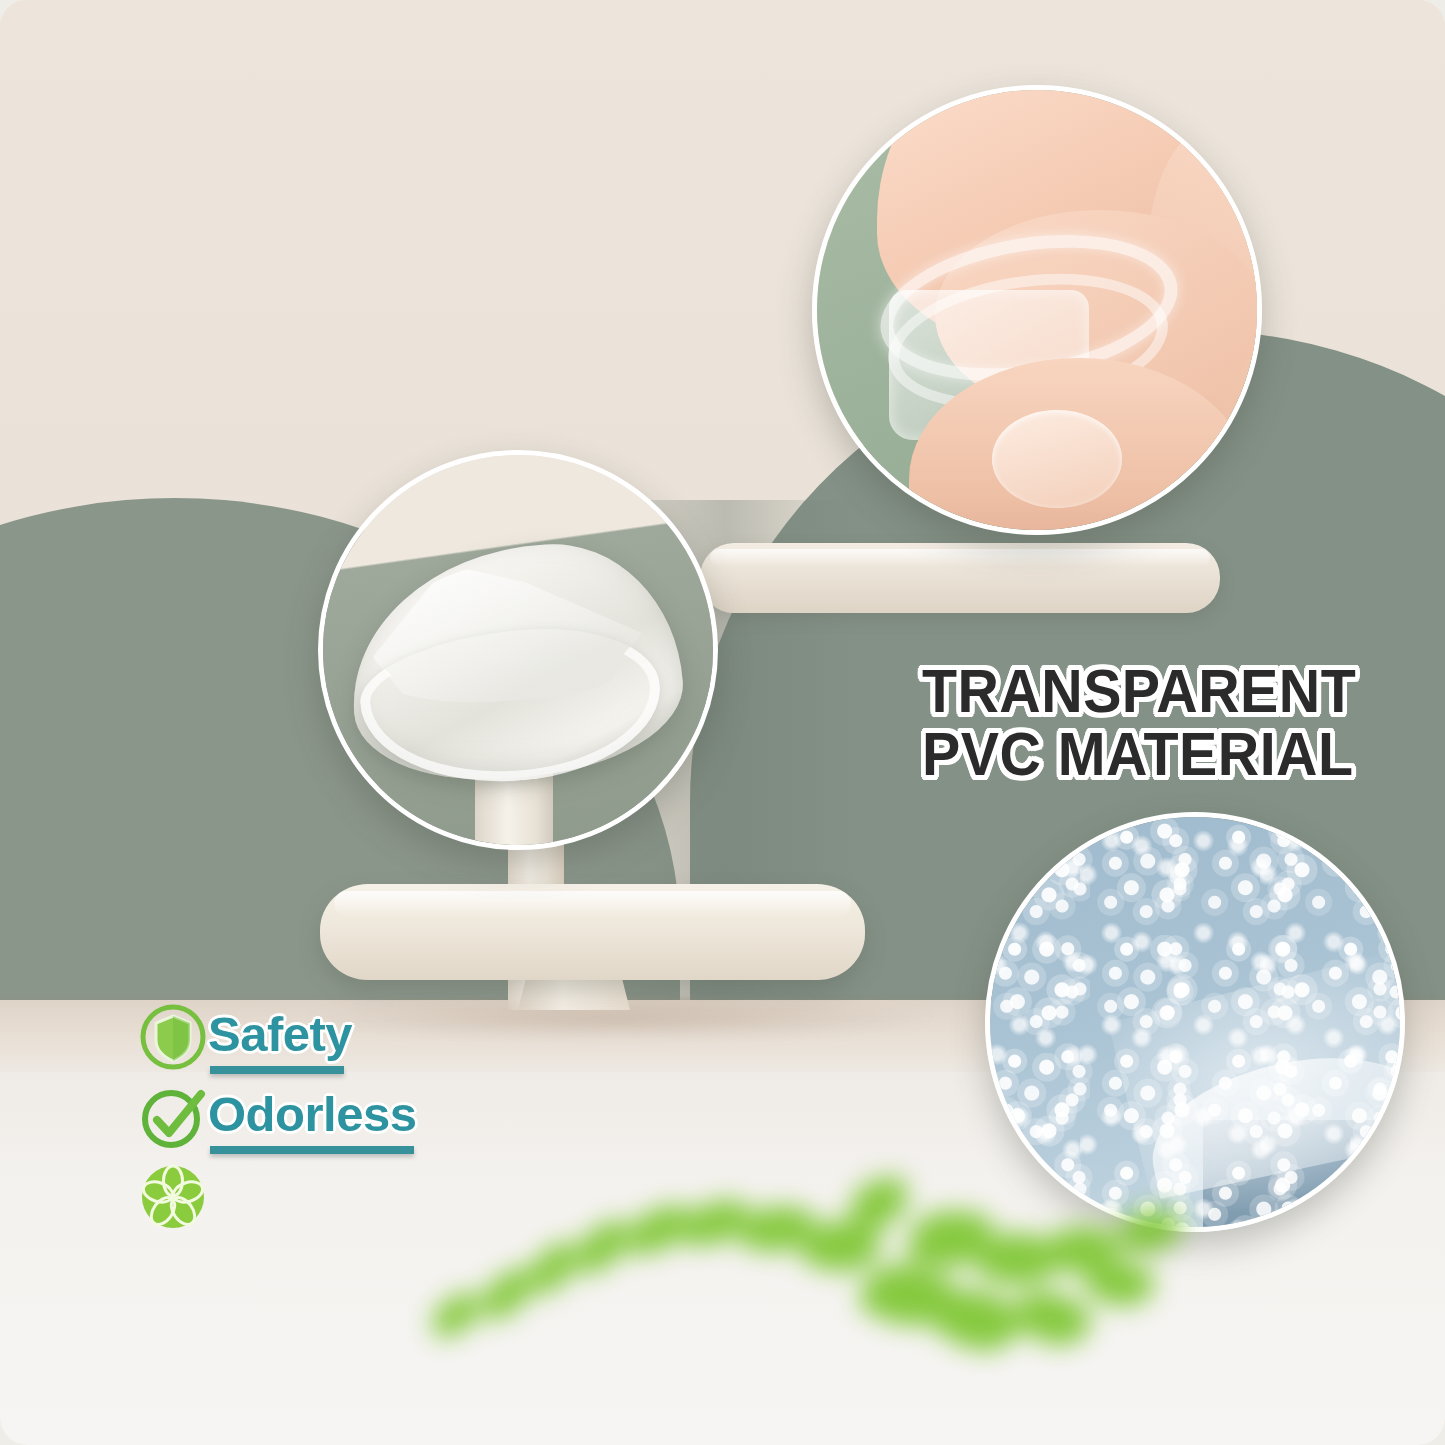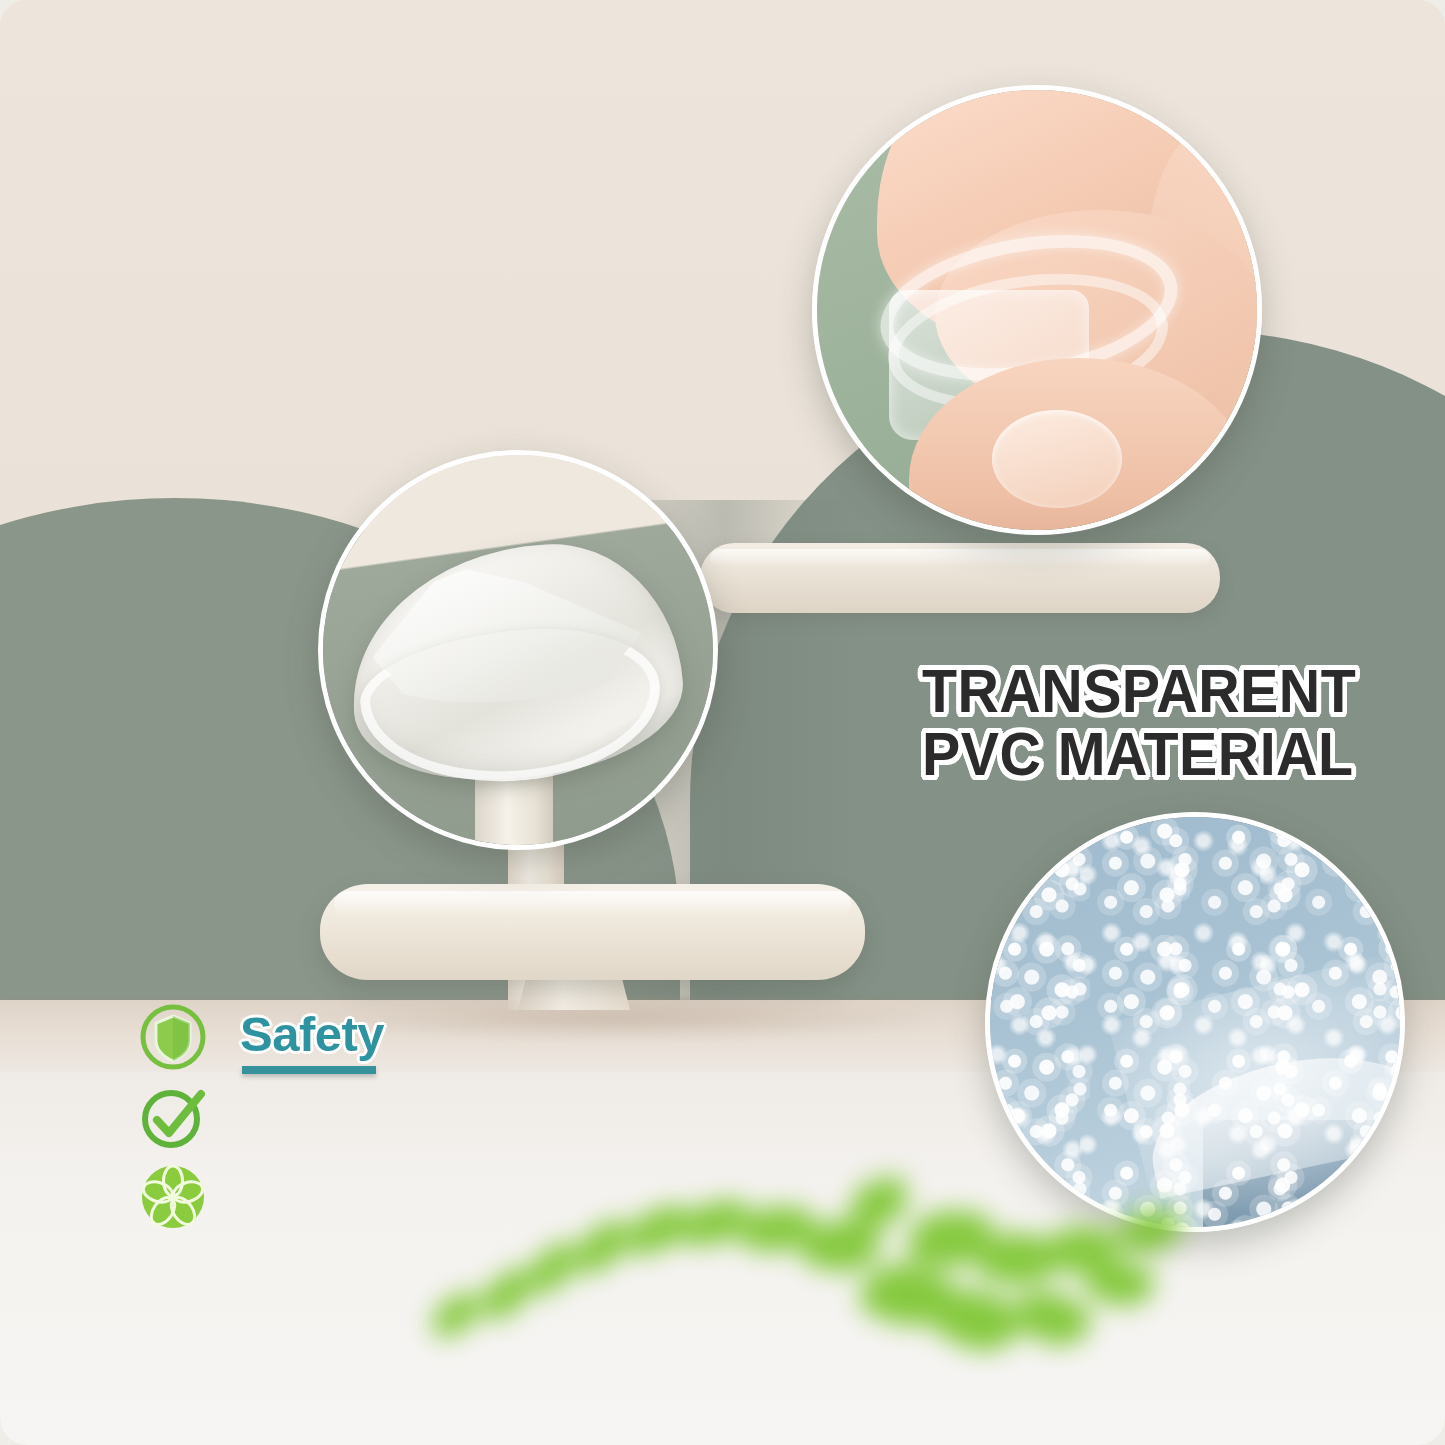--- a/index.html
+++ b/index.html
@@ -268,21 +268,21 @@
     white-space:nowrap;
   }
   .headline .l2 { display:block; }
 
   
   .features {
     position:absolute; left:138px; top:1002px;
     display:flex; flex-direction:column; gap:10px;
   }
   .feature {
-    display:flex; align-items:center; gap:32px;
+    display:flex; align-items:center; gap:0;
   }
   .feat-icon { width:70px; height:70px; flex:0 0 70px; }
   .feat-text-wrap { position:relative; padding-bottom:7px; }
   .feat-text {
     font-weight:bold;
     font-size:49px;
     line-height:54px;
     color:#2E93A0;
     letter-spacing:-0.5px;
     white-space:nowrap;
@@ -389,20 +389,24 @@
       </span>
     </div>
 
     <div class="feature">
       <span class="feat-icon">
         <svg viewBox="0 0 70 70" width="70" height="70">
           <circle cx="33" cy="37" r="26" fill="none" stroke="#5FB33B" stroke-width="6"></circle>
           <path d="M19 38 L31 51 L63 12" fill="none" stroke="#6FBD3F" stroke-width="8" stroke-linecap="round" stroke-linejoin="round"></path>
         </svg>
       </span>
+      <span class="feat-text-wrap">
+        <span class="feat-text">Odorless</span>
+        <span class="feat-underline"></span>
+      </span>
     </div>
 
     <div class="feature">
       <span class="feat-icon">
         <svg viewBox="0 0 70 70" width="70" height="70">
           <circle cx="35" cy="35" r="31" fill="#8BCB3E"></circle>
           <g fill="none" stroke="#F2FADF" stroke-width="3">
             <ellipse cx="35" cy="19" rx="9.5" ry="15"></ellipse>
             <ellipse cx="50" cy="30" rx="9.5" ry="15" transform="rotate(72 50 30)"></ellipse>
             <ellipse cx="45" cy="49" rx="9.5" ry="15" transform="rotate(144 45 49)"></ellipse>

